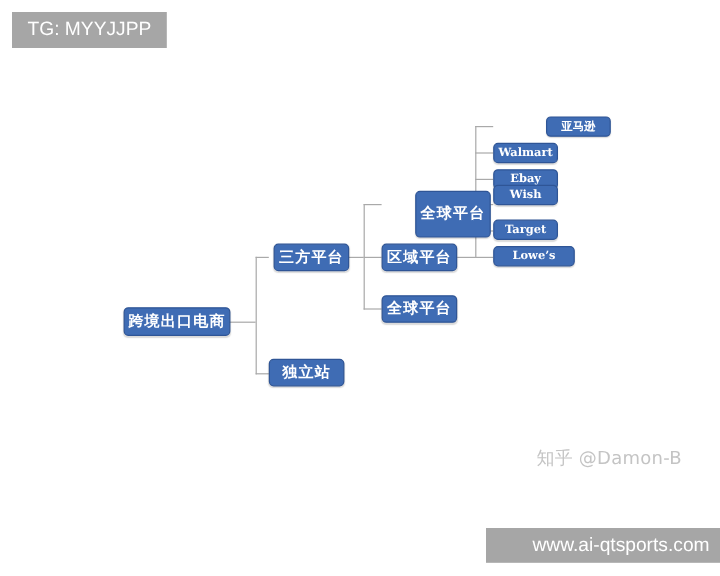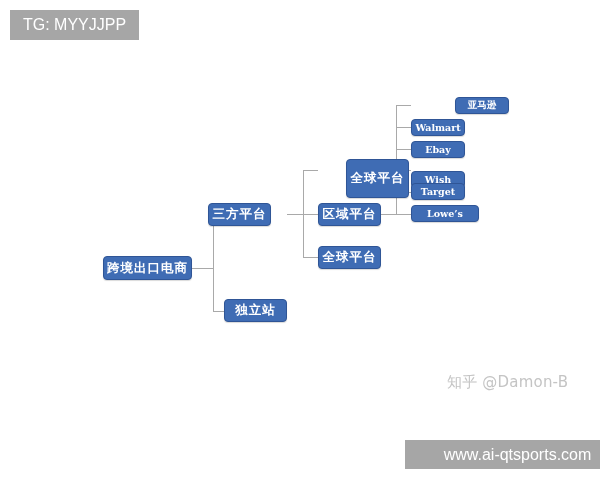--- a/index.html
+++ b/index.html
@@ -62,25 +62,25 @@
   <div class="line h" style="left:396px; top:170px; width:15px;"></div>
 
   <div class="line h" style="left:381px; top:214px; width:15px;"></div>
   <div class="line v" style="left:396px; top:192px; height:23px;"></div>
   <div class="line h" style="left:396px; top:192px; width:15px;"></div>
   <div class="line h" style="left:396px; top:214px; width:15px;"></div>
 </div>
 
 <div class="node l1" style="left:103px; top:256px; width:89px; height:24px;">跨境出口电商</div>
 
-<div class="node l1" style="left:208px; top:203px; width:63px; height:23px;">三方平台</div>
+<div class="node l1" style="left:228px; top:203px; width:63px; height:23px;">三方平台</div>
 <div class="node l1" style="left:224px; top:299px; width:63px; height:23px;">独立站</div>
 
 <div class="node l1" style="left:318px; top:159px; width:63px; height:39px;margin-left:28px;">全球平台</div>
 <div class="node l1" style="left:318px; top:203px; width:63px; height:23px;">区域平台</div>
 <div class="node l1" style="left:318px; top:246px; width:63px; height:23px;">全球平台</div>
 
 <div class="node l3" style="left:411px; top:97px; width:54px; height:17px;margin-left:44px;">亚马逊</div>
 <div class="node l3" style="left:411px; top:119px; width:54px; height:17px;">Walmart</div>
 <div class="node l3" style="left:411px; top:141px; width:54px; height:17px;">Ebay</div>
-<div class="node l3" style="left:411px; top:171px; width:54px; height:17px;">Wish</div>
+<div class="node l3" style="left:411px; top:154px; width:54px; height:17px;">Wish</div>
 <div class="node l3" style="left:411px; top:183px; width:54px; height:17px;">Target</div>
 <div class="node l3" style="left:411px; top:205px; width:68px; height:17px;">Lowe’s</div>
 
 </body></html>

